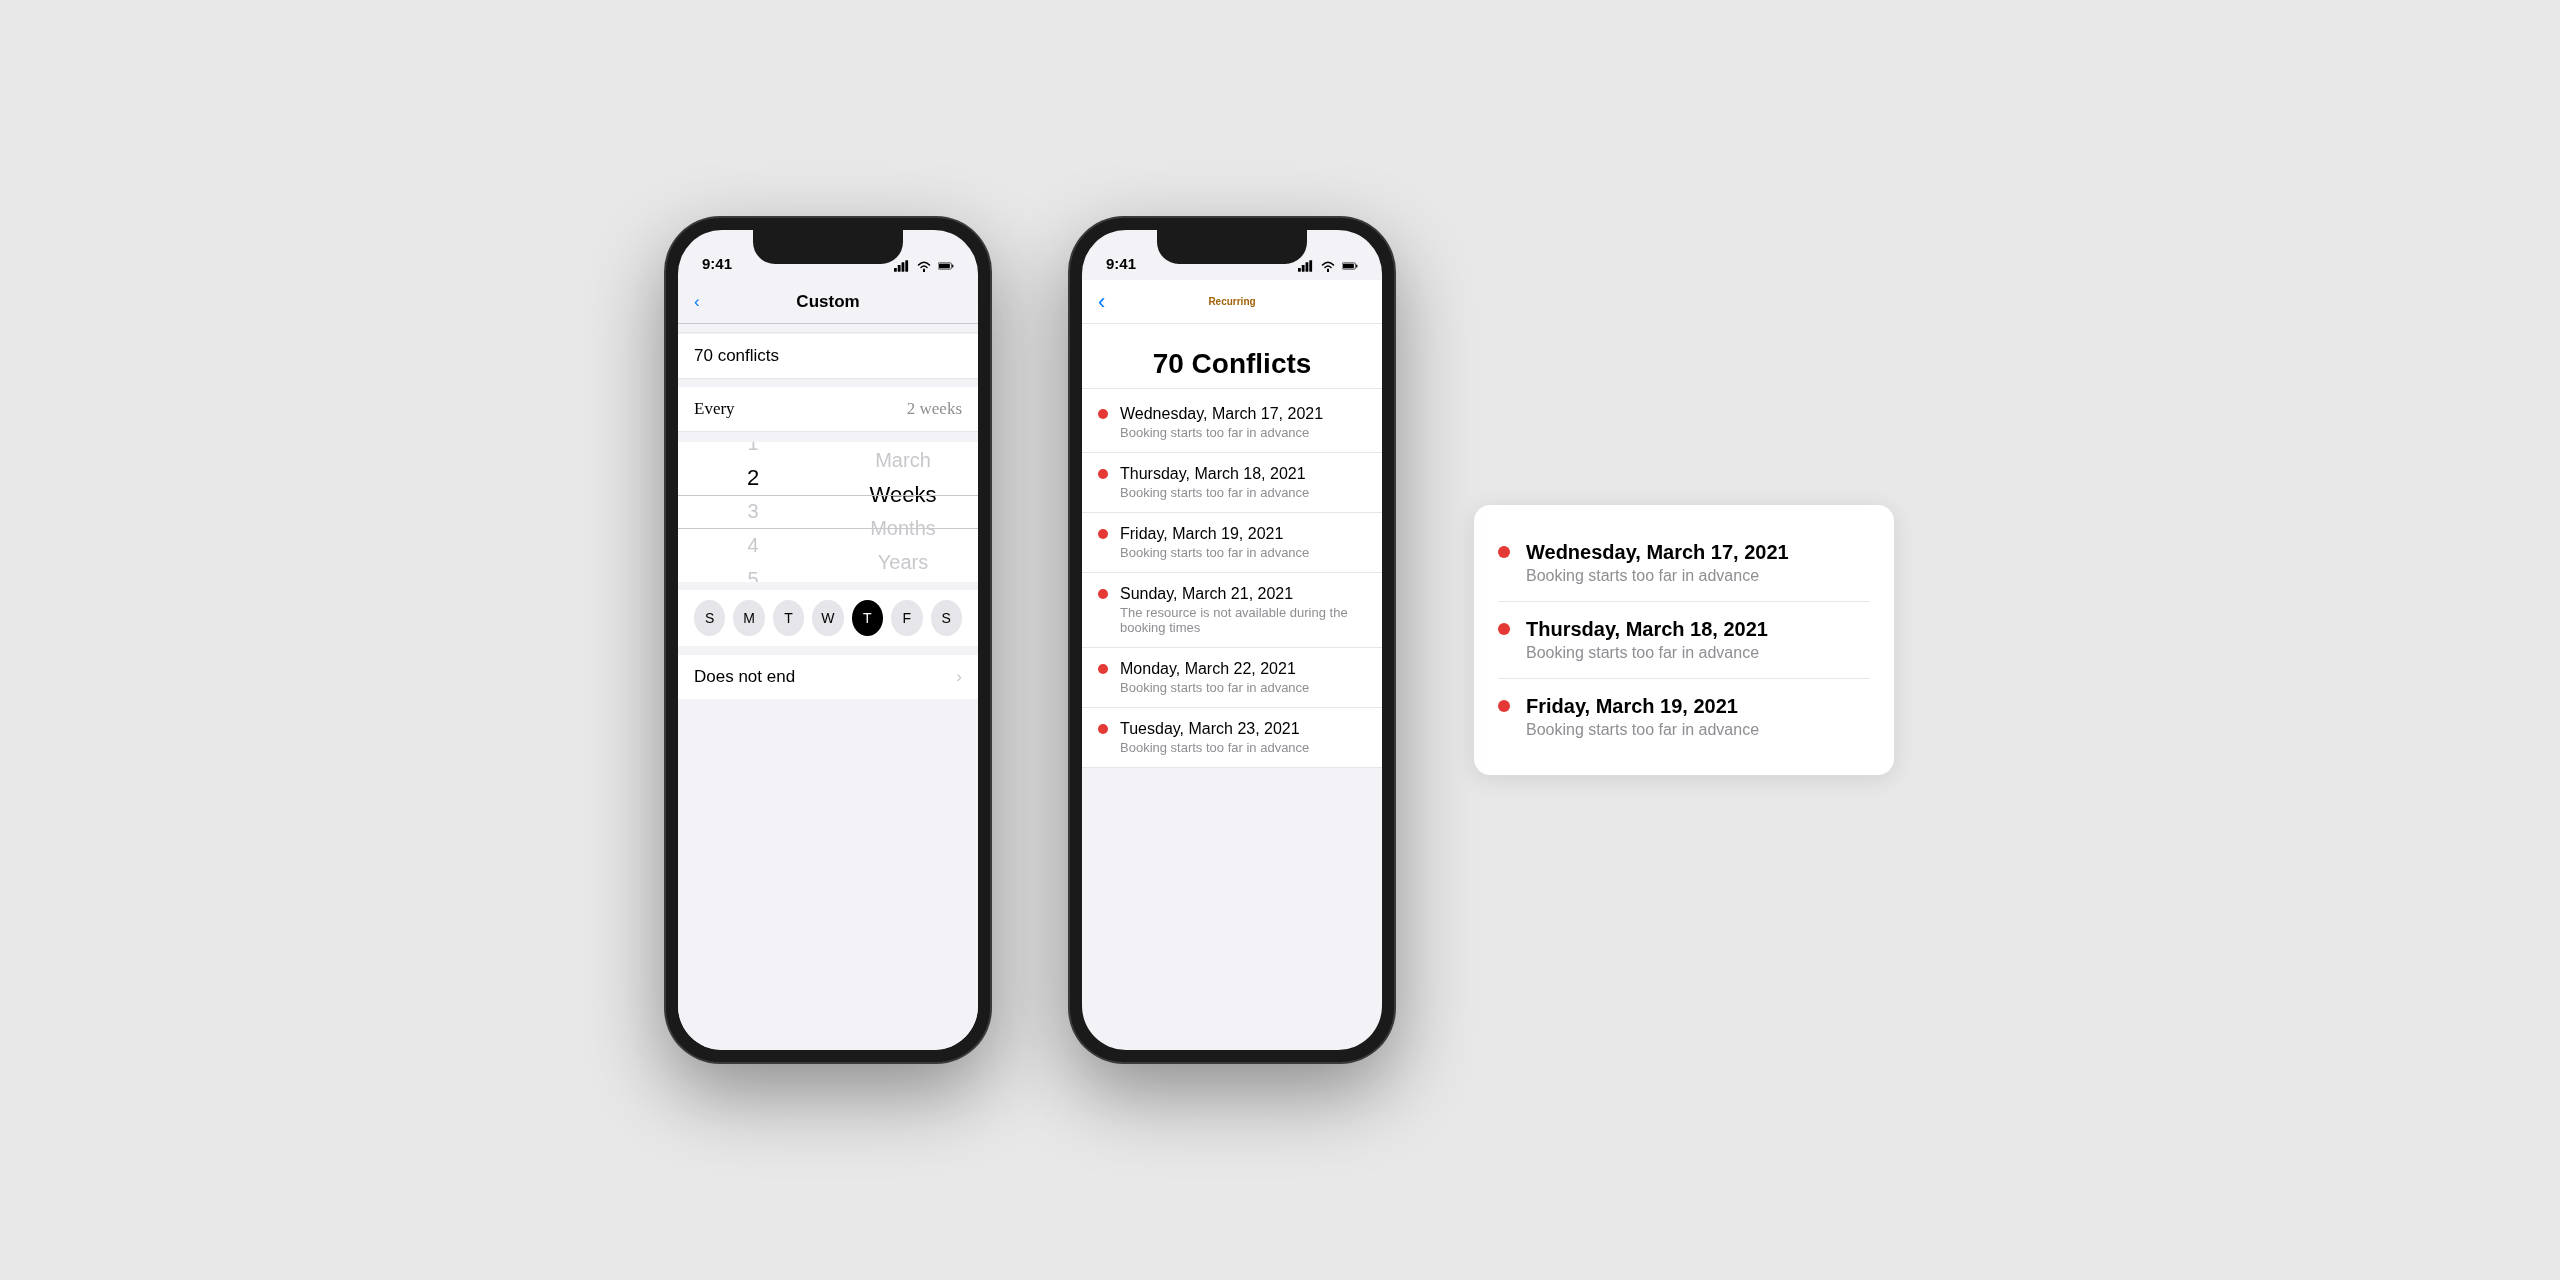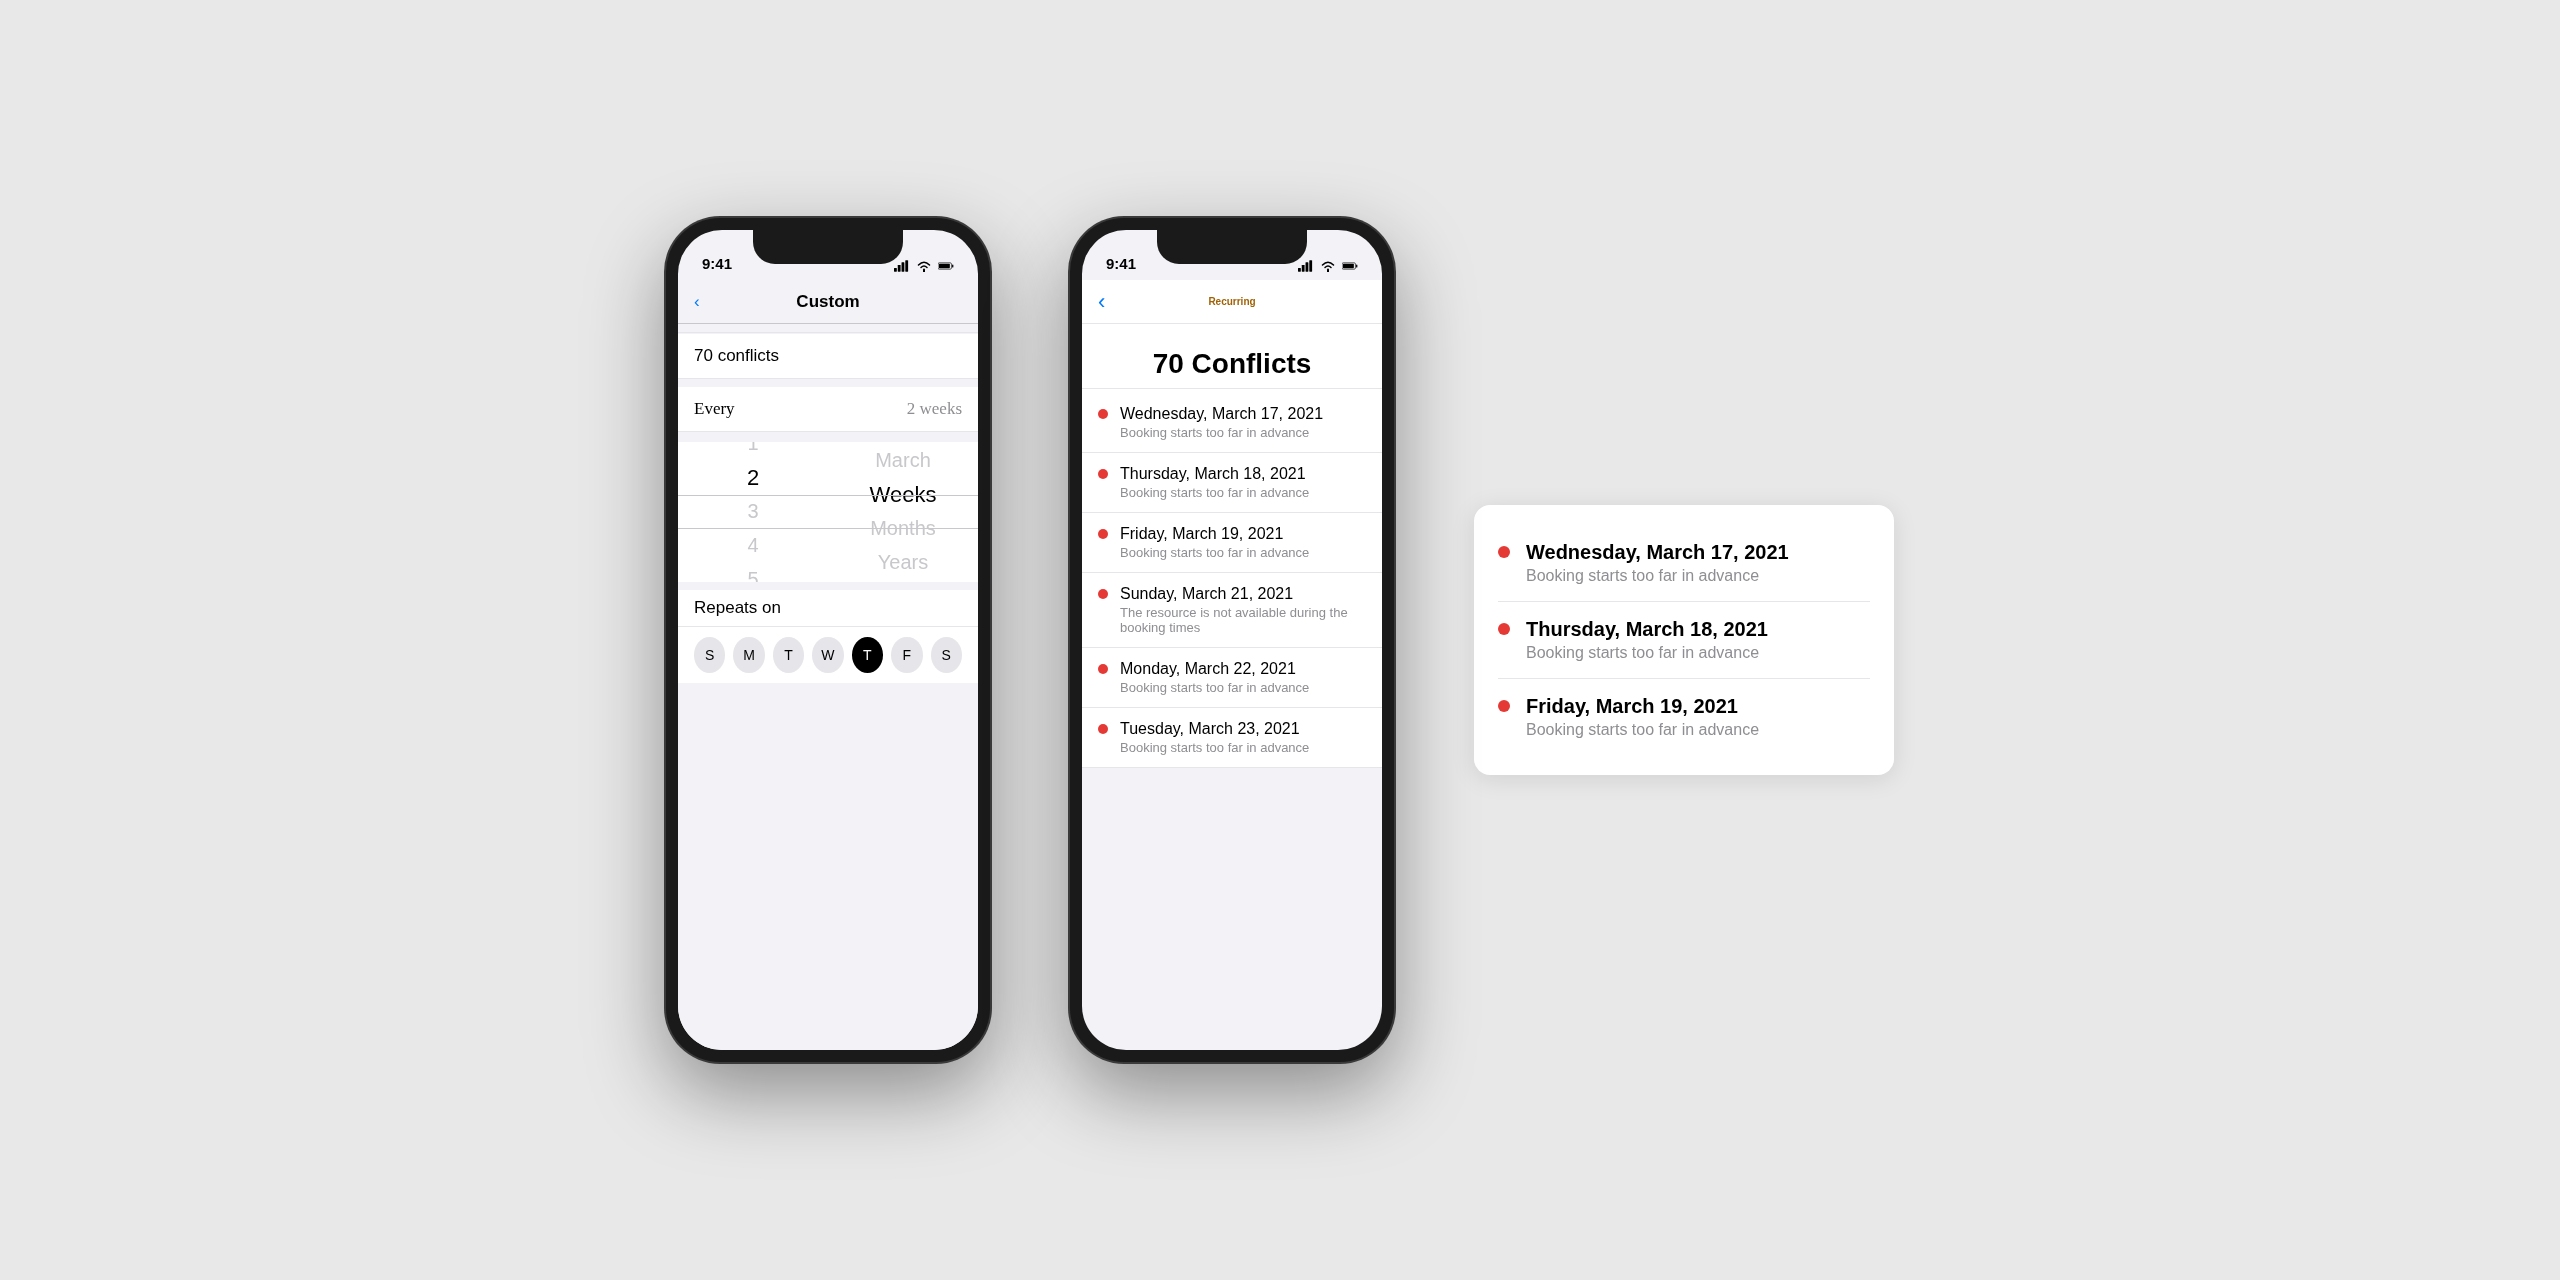--- a/index.html
+++ b/index.html
@@ -465,21 +465,20 @@
               <span>Months</span>
             </div>
           <div class="picker-item">
               <span>Years</span>
             </div>
         </div>
       </div>
 
       <div style="height:8px; background:#f2f2f7;"></div>
       <div>
-        <div class="repeats-label">Repeats on</div>
         <div class="days-row">
           <div class="day-circle">
               <span>S</span>
             </div>
           <div class="day-circle">
               <span>M</span>
             </div>
           <div class="day-circle">
               <span>T</span>
             </div>
@@ -492,20 +491,24 @@
           <div class="day-circle">
               <span>F</span>
             </div>
           <div class="day-circle">
               <span>S</span>
             </div>
         </div>
       </div>
 
       <div style="height:8px; background:#f2f2f7;"></div>
+      <div class="does-not-end">
+        <span class="row-label">Does not end</span>
+        <span class="chevron-right">›</span>
+      </div>
 
     </div>
   </div>
 </div>
 
 <div class="iphone iphone-white">
 
   <div class="iphone-screen" style="background:#f2f2f7;">
     <div class="notch"></div>
 

